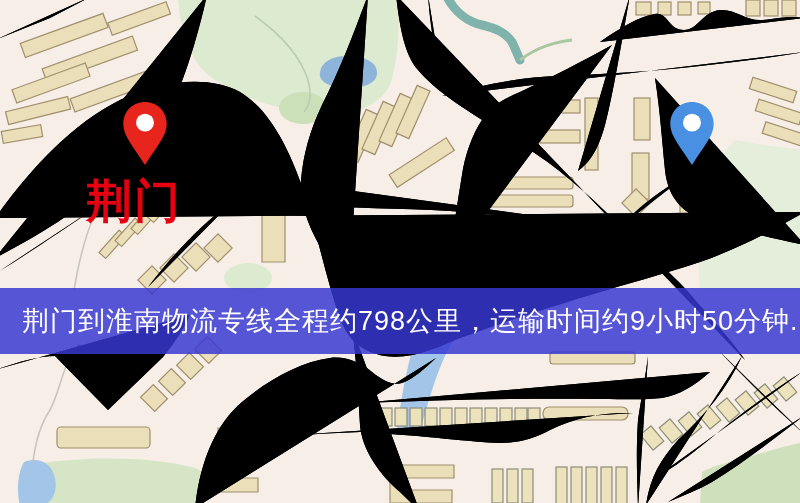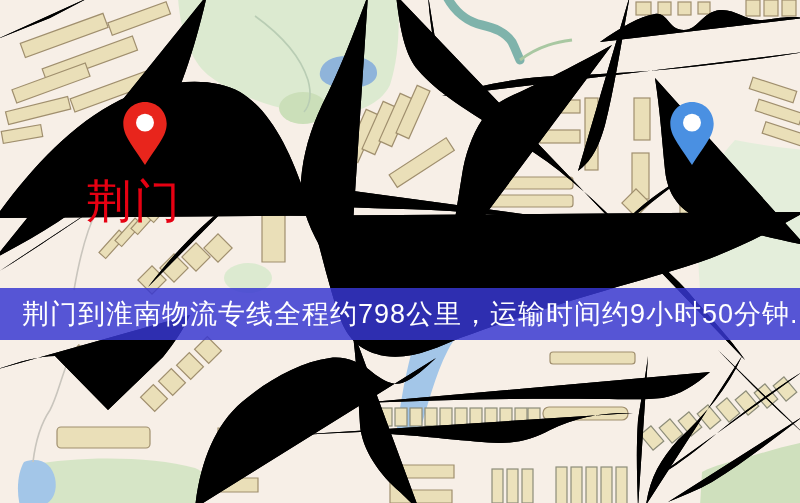--- a/index.html
+++ b/index.html
@@ -1,26 +1,26 @@
 <!DOCTYPE html>
 <html><head>
 <meta charset="utf-8">
 <style>
   html,body{margin:0;padding:0;background:#ddd;}
   #stage{position:relative;width:800px;height:503px;overflow:hidden;
          font-family:"Liberation Sans", sans-serif;background:#f7efe7;}
   #stage svg{display:block;}
-  .banner{position:absolute;left:0;top:288px;width:800px;height:52px;
+  .banner{position:absolute;left:0;top:288px;width:800px;height:66px;
           background:rgba(55,55,210,0.84);display:flex;align-items:center;}
   .banner span{color:#ffffff;font-size:27px;letter-spacing:1px;padding-left:22px;
                white-space:nowrap;font-weight:400;}
   .pin{position:absolute;width:46px;height:66px;}
   .pin-origin{left:122px;top:100px;}
   .pin-dest{left:669px;top:100px;}
-  .city-label{position:absolute;font-size:46px;font-weight:normal;letter-spacing:2px;
+  .city-label{position:absolute;font-size:46px;font-weight:bold;letter-spacing:2px;
               line-height:1;white-space:nowrap;text-align:center;}
   .label-origin{left:86px;top:178px;color:#e60012;}
   .label-dest{left:641px;top:178px;color:#1a1acc;}
   .blk{fill:#eadfb8;stroke:#a08f6e;stroke-width:1.2;}
   .blk2{fill:#ece2bc;stroke:#8d8d7a;stroke-width:1.2;}
   .wht{fill:#f6f1e2;stroke:#b0a488;stroke-width:1;}
   .stream{fill:none;stroke:#c9c5bd;stroke-width:1.6;}
 </style>
 </head>
 <body>

